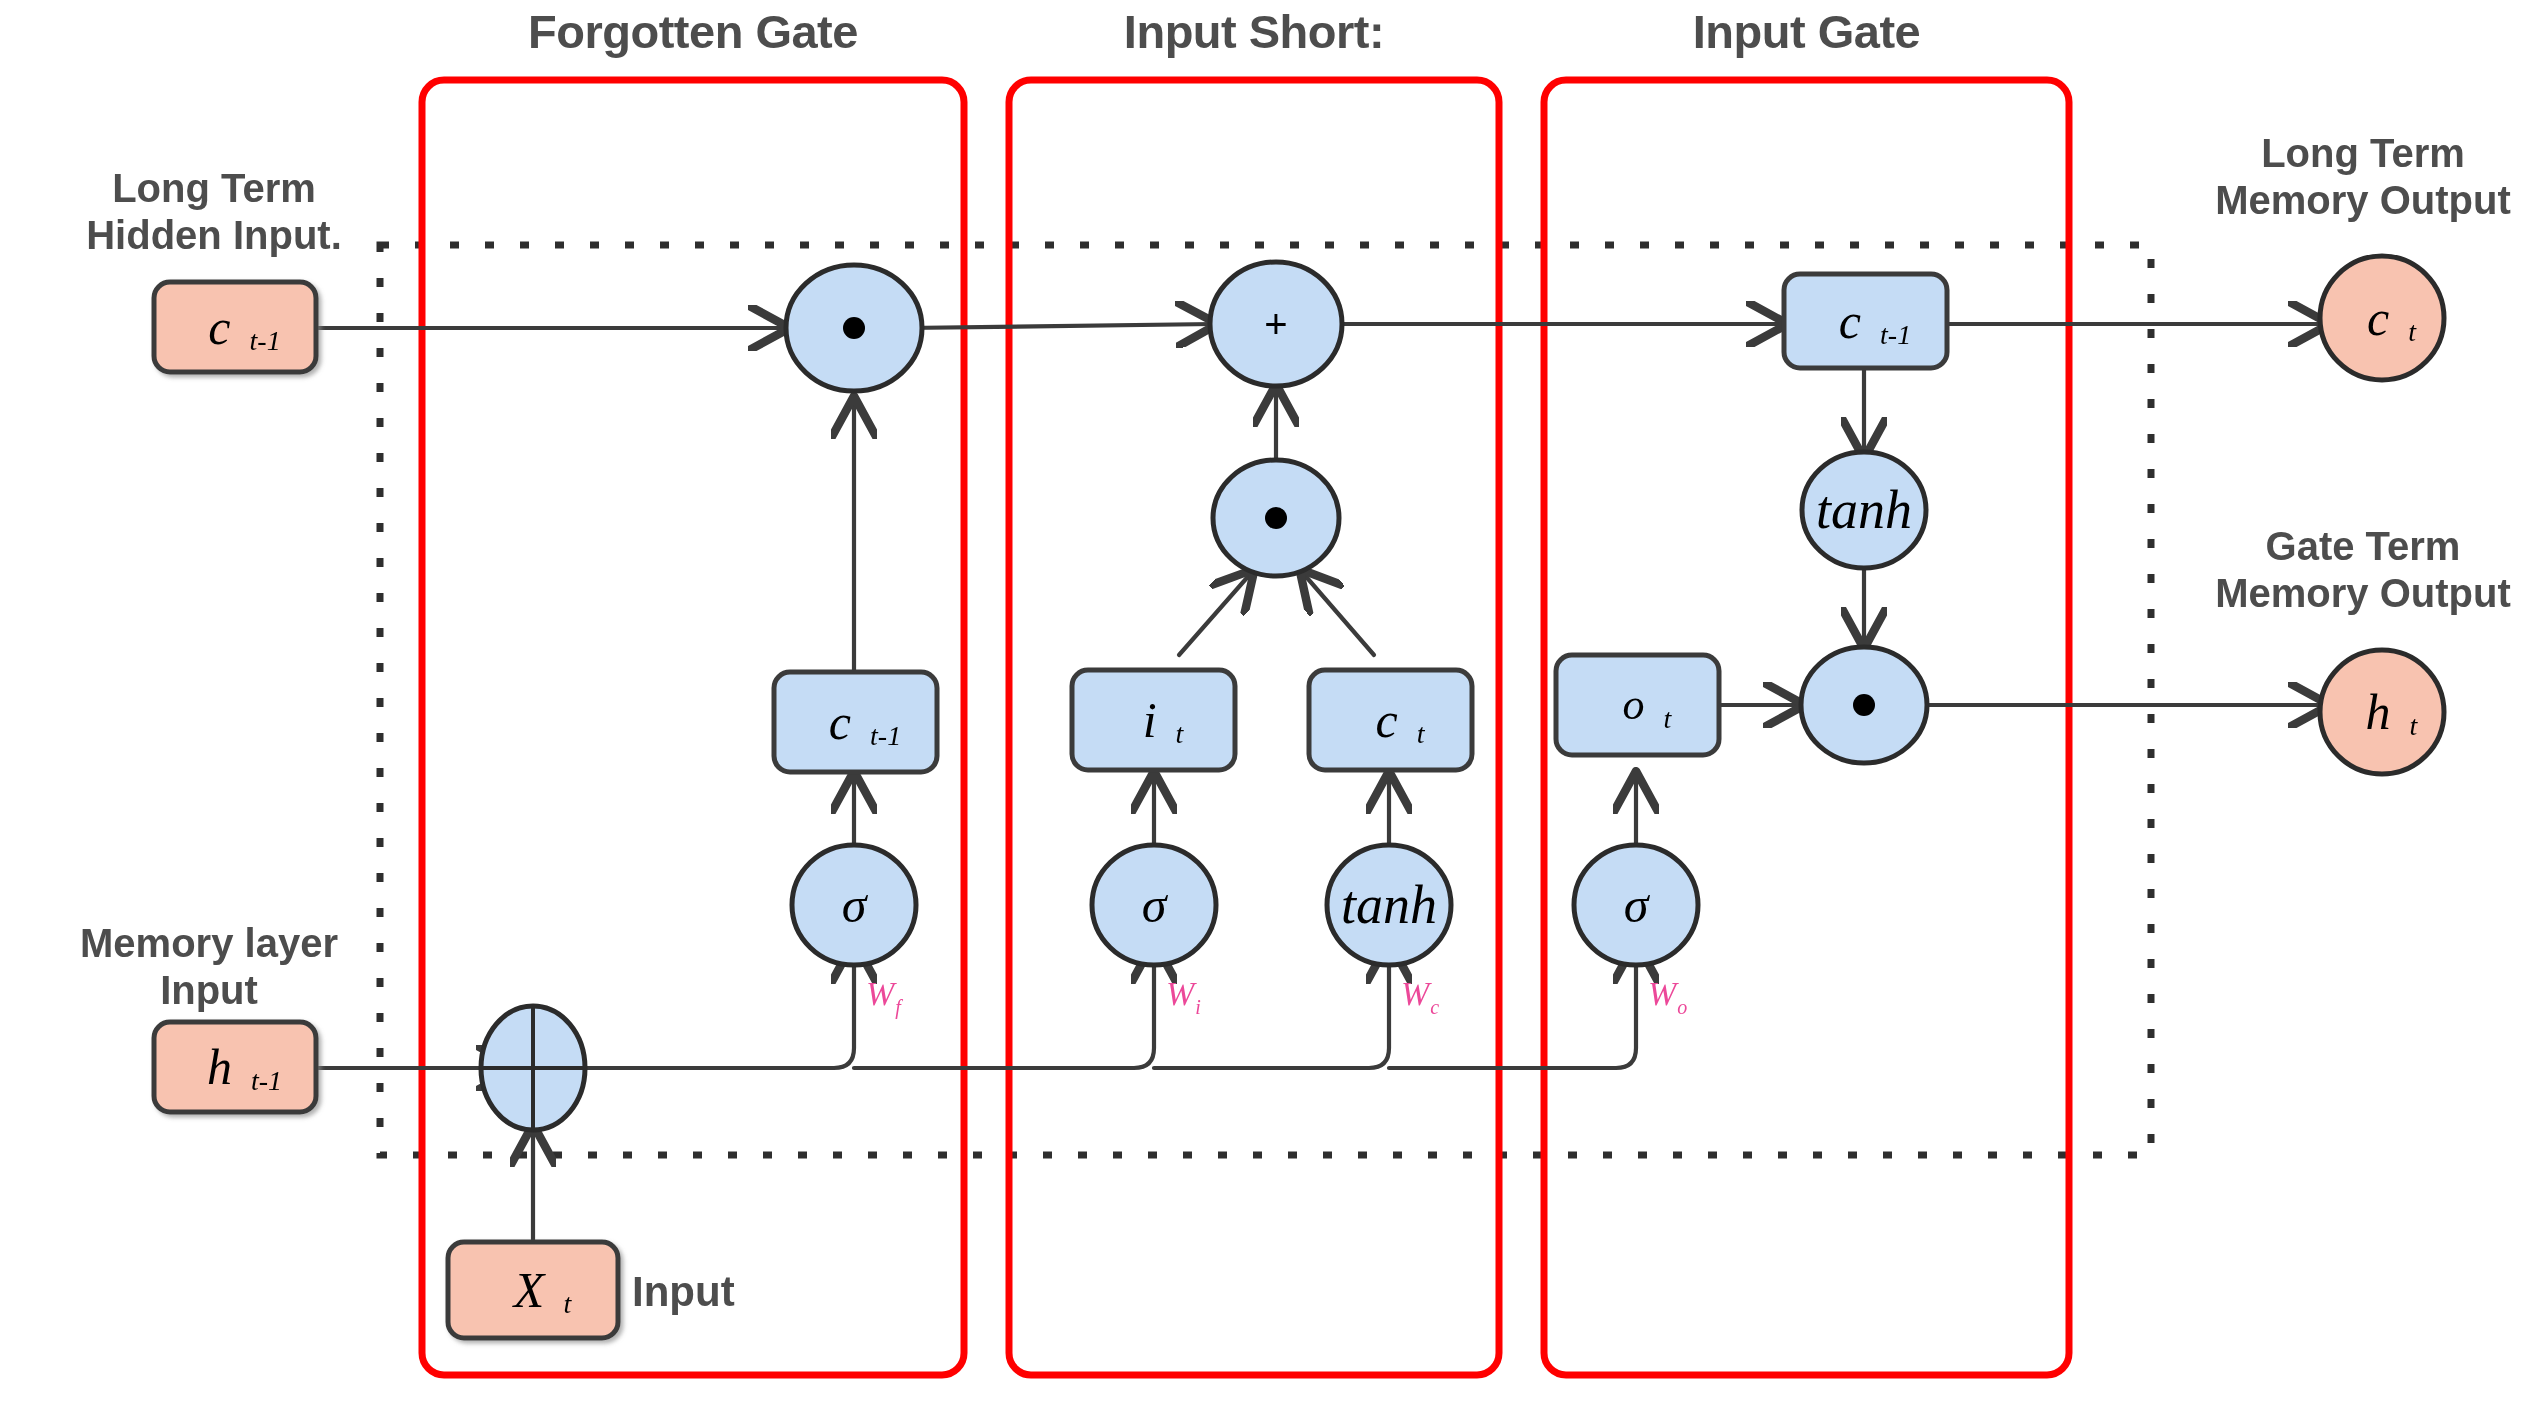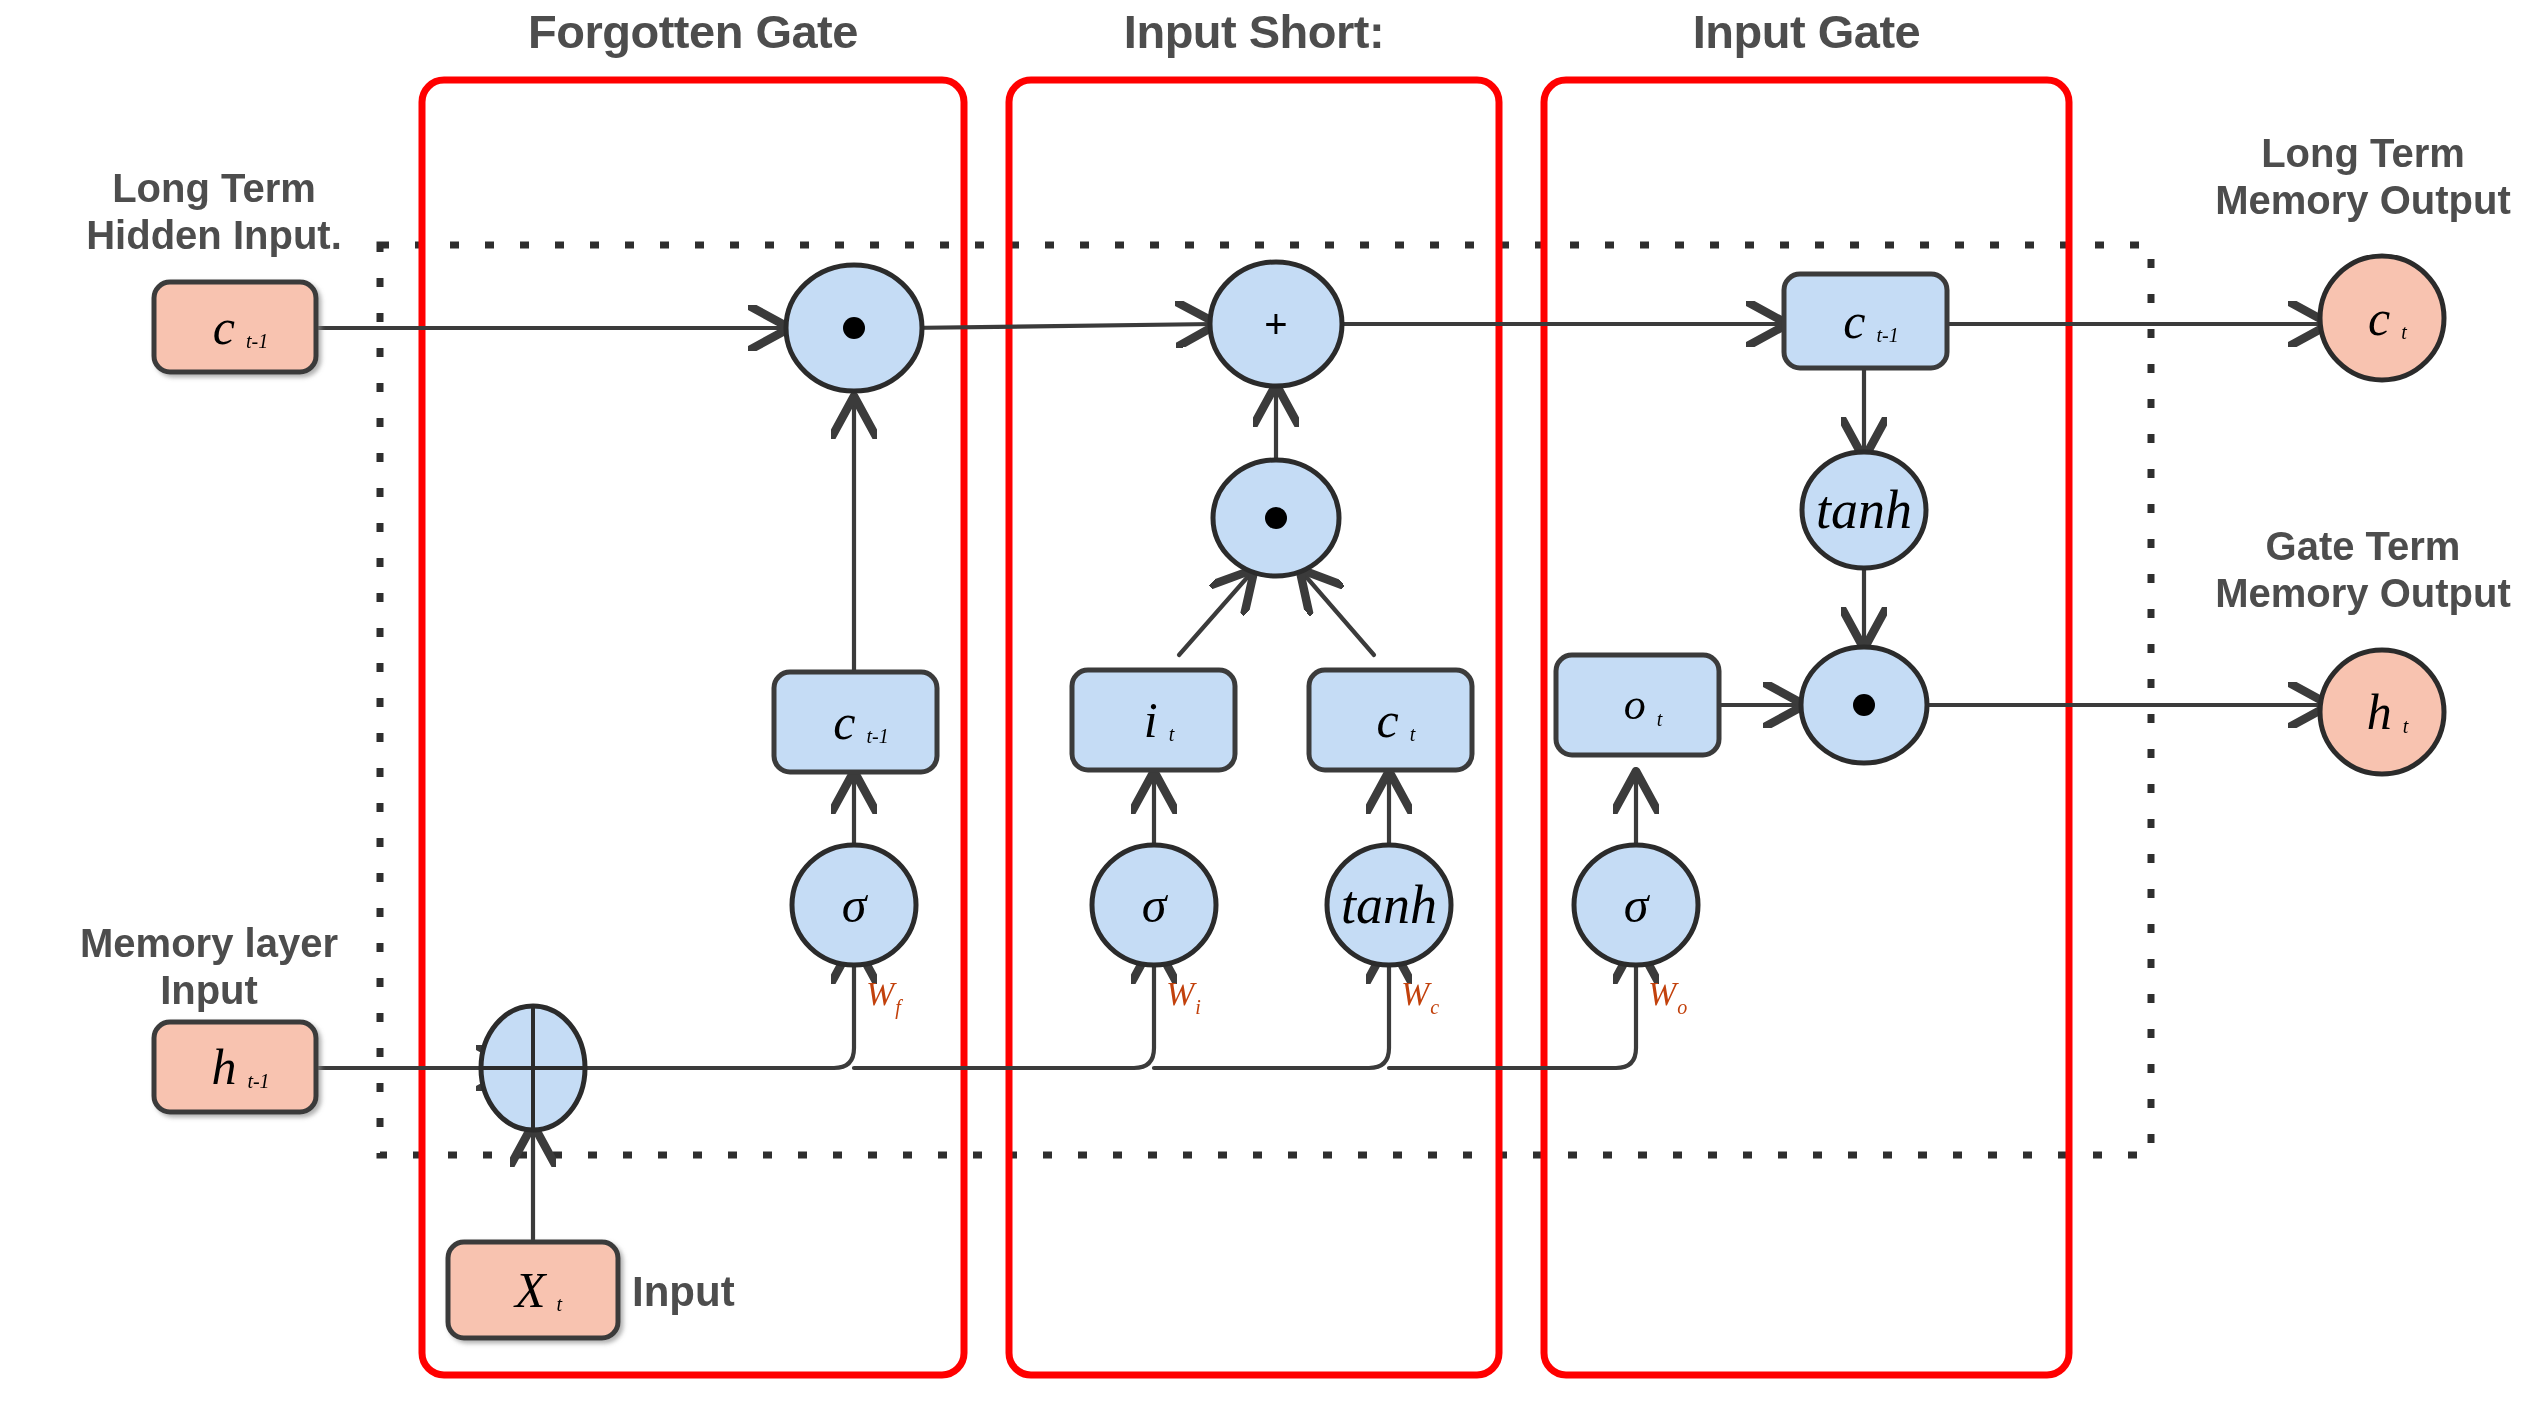--- a/index.html
+++ b/index.html
@@ -41,36 +41,36 @@
     justify-content:center;
     font-family:"Liberation Serif",serif;
     font-style:italic;
     color:#000000;
     pointer-events:none;
     white-space:nowrap;
   }
   .node-label .base{font-size:50px;line-height:1;}
   .node-label .base.small{font-size:44px;}
   .node-label .sub{
-    font-size:20px;
+    font-size:28px;
     line-height:1;
     position:relative;
     top:14px;
-    left:11px;
+    left:19px;
   }
   .node-label.fn .base{font-size:54px;}
   .node-label.opsym{
     font-family:"Liberation Sans",sans-serif;
     font-style:normal;
   }
   .wlabel{
     position:absolute;
     font-family:"Liberation Serif",serif;
     font-style:italic;
-    color:#c2410c;
+    color:#ec4899;
     white-space:nowrap;
   }
   .wlabel .base{font-size:34px;}
   .wlabel .sub{font-size:20px;position:relative;top:9px;left:1px;}
 </style>
 </head>
 <body>
 
 <div id="stage">
 

